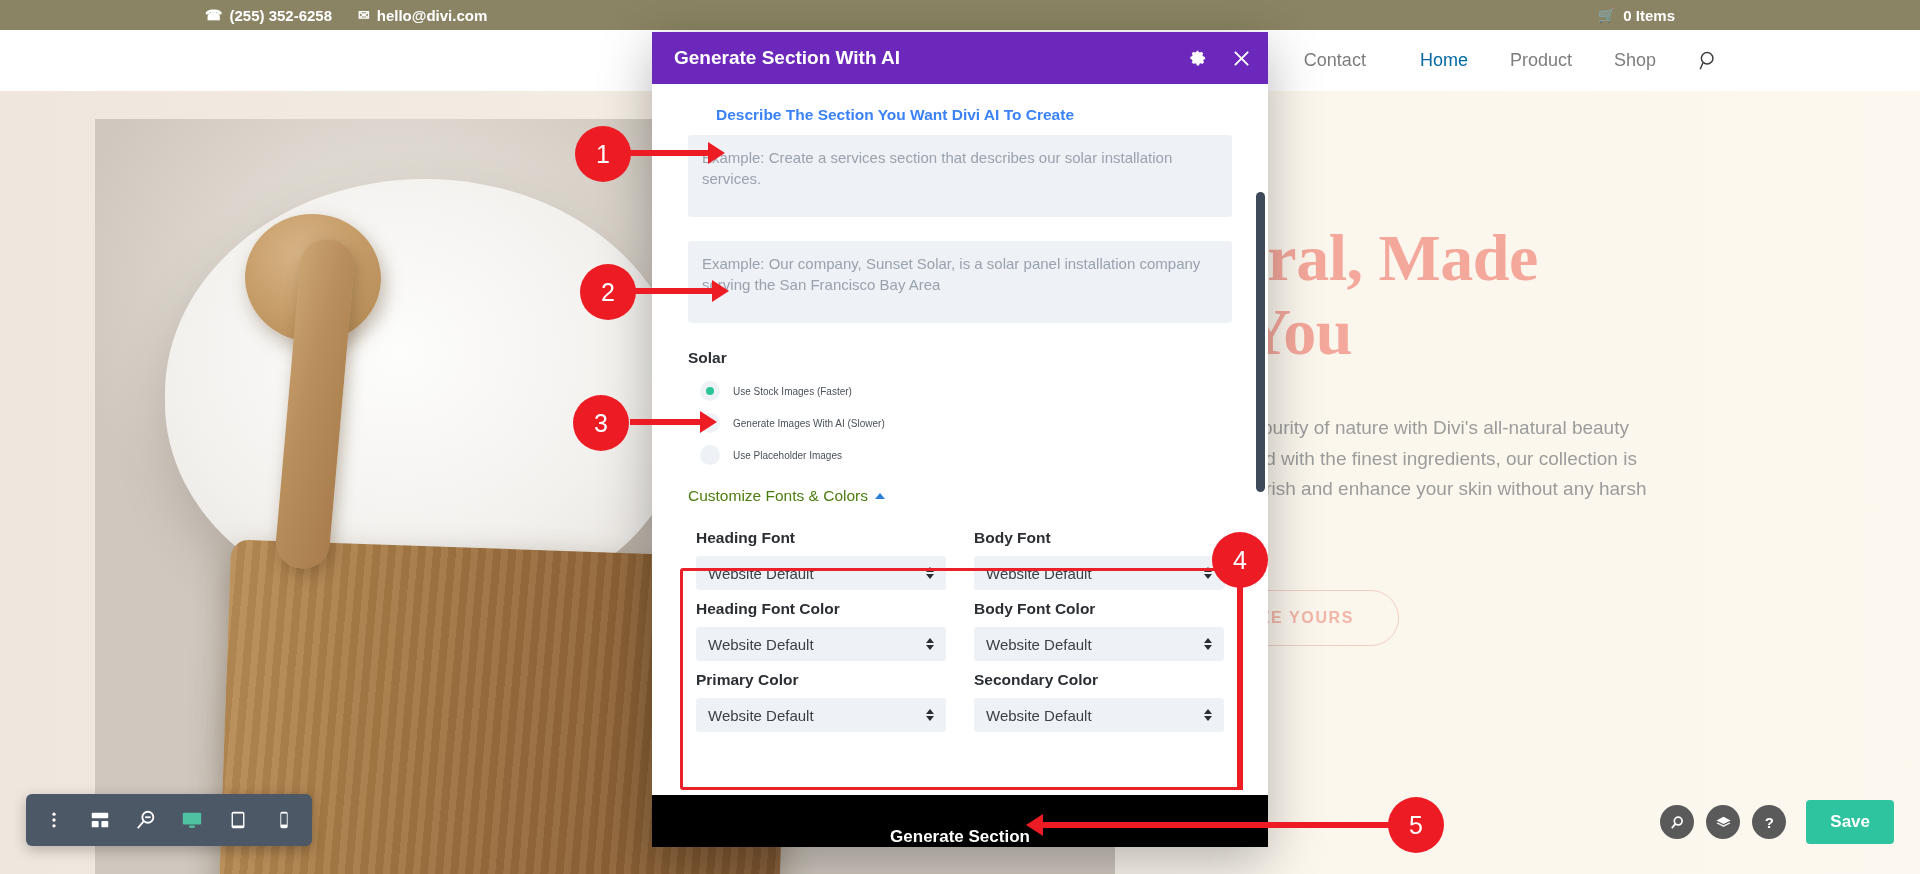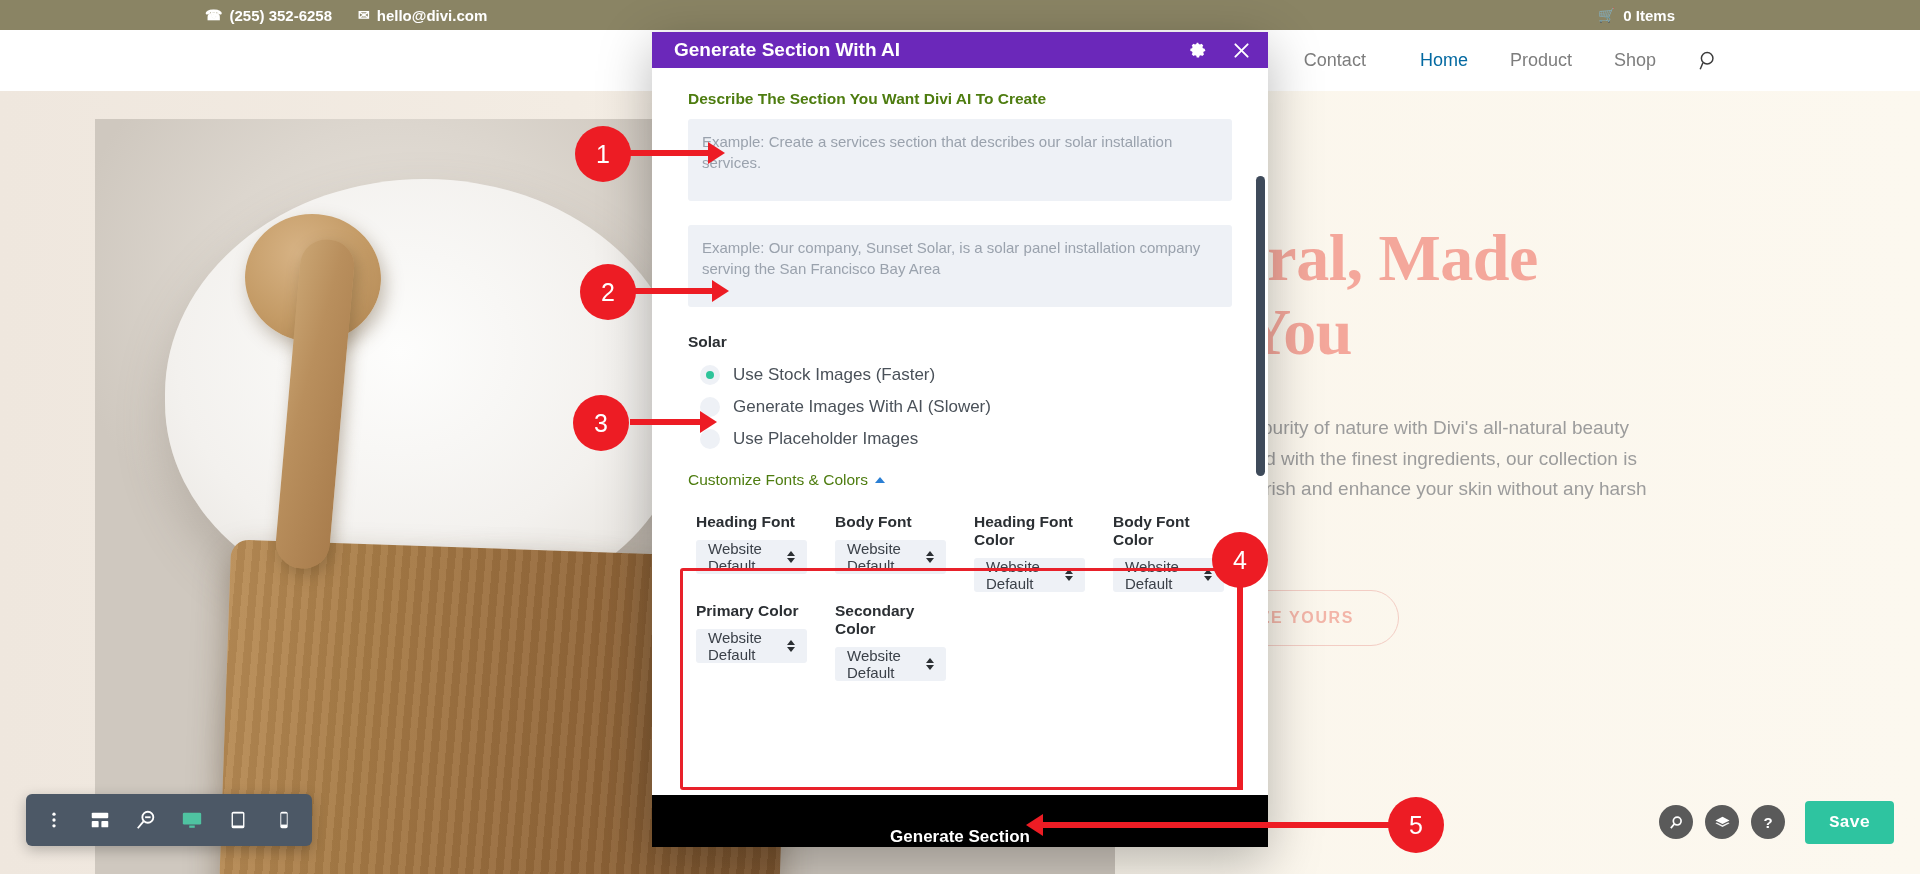--- a/index.html
+++ b/index.html
@@ -111,70 +111,70 @@
     position: absolute; right: 26px; bottom: 26px; height: 52px;
     display: flex; align-items: center; gap: 12px;
   }
   .rt-circle {
     width: 34px; height: 34px; border-radius: 50%; background: #5a5a5a;
     display: flex; align-items: center; justify-content: center;
     color: #fff; font-size: 15px; font-weight: bold;
   }
   .save-btn {
     background: #2ec4a0; color: #fff; font-weight: bold; font-size: 17px;
-    padding: 12px 24px; border-radius: 4px; margin-left: 8px; font-family: Liberation Mono, monospace;
+    padding: 12px 24px; border-radius: 4px; margin-left: 8px;
   }
 
   
   .modal {
     position: absolute; left: 652px; top: 32px; width: 616px; height: 815px;
     background: #ffffff; display: flex; flex-direction: column;
     box-shadow: 0 14px 50px rgba(0,0,0,.28); z-index: 40;
   }
   .modal-head {
-    height: 36px; background: #6b28ba; display: flex; align-items: center;
+    height: 52px; background: #6b28ba; display: flex; align-items: center;
     padding: 0 16px 0 22px; flex: none;
   }
   .modal-title { color: #fff; font-size: 19px; font-weight: bold; }
   .modal-head-actions { margin-left: auto; display: flex; align-items: center; gap: 22px; }
   .mh-ico { color: #fff; display: flex; align-items: center; justify-content: center; width: 22px; height: 22px; }
 
   .modal-body {
     flex: 1 1 auto; position: relative; overflow: hidden; padding: 22px 36px 8px 36px;
   }
   .field-label {
-    font-size: 15.5px; font-weight: bold; color: #4d7c0f; margin-bottom: 11px;
+    font-size: 15.5px; font-weight: bold; color: #3b82f6; margin-bottom: 11px; margin-left: 28px;
   }
   .txtarea {
     width: 100%; height: 82px; background: #eef1f6; border: 0; border-radius: 3px;
     padding: 12px 14px; font-family: "Liberation Sans", sans-serif;
     font-size: 15px; line-height: 1.42; color: #9aa2ad; resize: none; position: relative;
   }
   .txtarea::placeholder { color: #9aa2ad; }
   .field-block { margin-bottom: 20px; }
 
   .sec-label { font-size: 15.5px; font-weight: bold; color: #2b2f33; margin: 22px 0 14px 0; }
   .radio-row { display: flex; align-items: center; gap: 13px; margin: 0 0 12px 12px; }
   .radio {
     width: 20px; height: 20px; border-radius: 50%; background: #eef1f6;
     display: flex; align-items: center; justify-content: center; flex: none;
   }
   .radio .dot { width: 8px; height: 8px; border-radius: 50%; background: #2ec49a; }
-  .radio-text { font-size: 17px; color: #4a5159; }
+  .radio-text { font-size: 10px; color: #4a5159; }
 
   .customize-link {
     color: #4d7c0f; font-size: 15.5px; margin: 22px 0 8px 0;
     display: flex; align-items: center; gap: 7px;
   }
   .caret-up {
     width: 0; height: 0; border-left: 5px solid transparent; border-right: 5px solid transparent;
     border-bottom: 6px solid #2a7fd4;
   }
 
-  .grid2 { display: grid; grid-template-columns: 1fr 1fr 1fr 1fr; gap: 0px 28px; padding: 6px 8px 10px 8px; }
+  .grid2 { display: grid; grid-template-columns: 1fr 1fr; gap: 0px 28px; padding: 6px 8px 10px 8px; }
   .g-label { font-size: 15.5px; font-weight: bold; color: #2b2f33; margin: 10px 0 9px 0; }
   .g-select {
     background: #eef1f6; border: 0; border-radius: 3px; height: 34px;
     display: flex; align-items: center; padding: 0 12px;
     font-size: 15px; color: #3b4149; position: relative;
   }
   .g-select .spin {
     margin-left: auto; display: flex; flex-direction: column; align-items: center;
     gap: 2px; color: #2b2f33; line-height: 0;
   }

